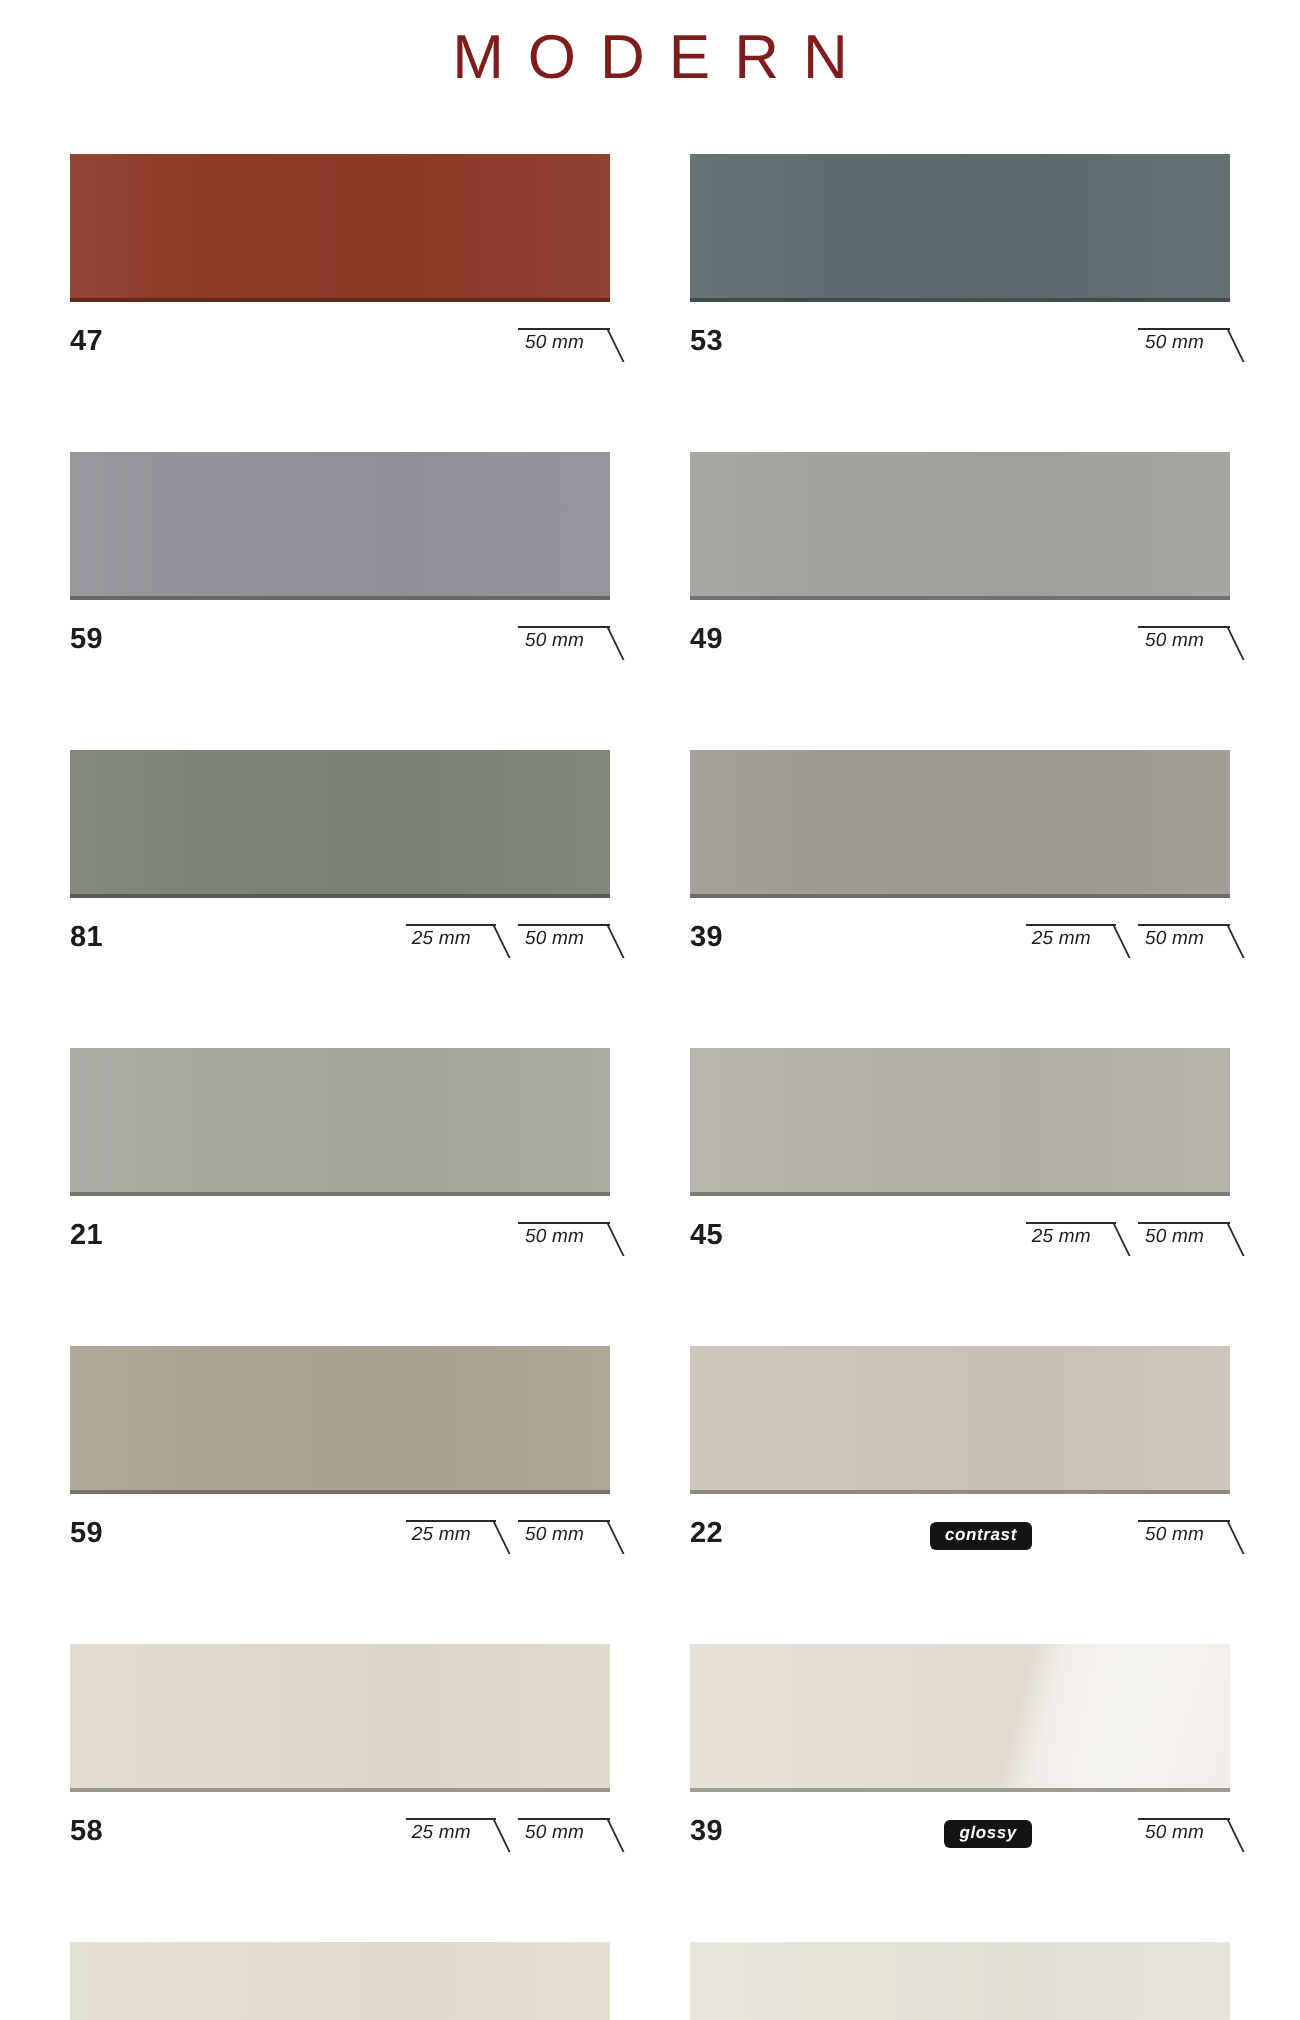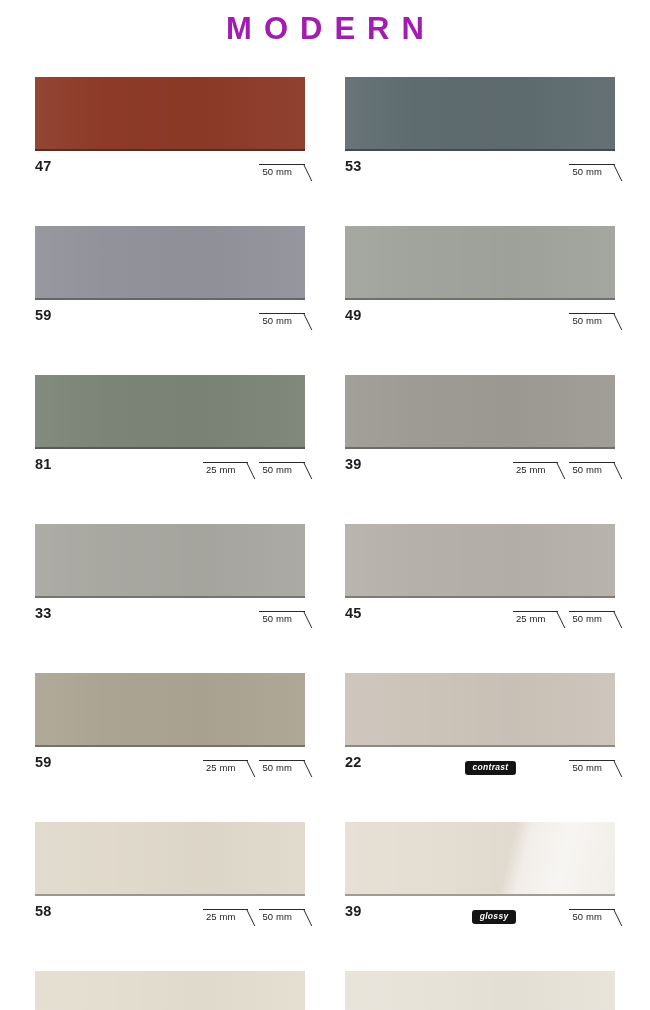--- a/index.html
+++ b/index.html
@@ -18,24 +18,24 @@
     background: #ffffff;
     overflow: hidden;
   }
 
   
   .page-title {
     margin: 0;
     padding-top: 11px;
     text-align: center;
     font-size: 31px;
-    font-weight: 700;
+    font-weight: 400;
     letter-spacing: 12px;
     text-indent: 12px;
-    color: #a21caf;
+    color: #7f1d1d;
     line-height: 1.18;
   }
 
   
   .swatch-grid {
     margin-top: 29px;
     padding: 0 35px 0 35px;
     display: grid;
     grid-template-columns: 270px 270px;
     justify-content: space-between;
@@ -80,20 +80,21 @@
         rgba(255,255,255,0.00) 0%,
         rgba(255,255,255,0.55) 14%,
         rgba(255,255,255,0.72) 46%,
         rgba(255,255,255,0.42) 100%);
     pointer-events: none;
   }
 
   
   .caption {
     display: flex;
+    align-items: center;
     height: 26px;
     margin-top: 8px;
   }
   .code {
     font-size: 14.5px;
     font-weight: 700;
     color: #1d1d1d;
     letter-spacing: 0.2px;
     line-height: 1;
   }
@@ -111,20 +112,21 @@
     padding: 0 13px 0 3px;
     display: flex;
     align-items: center;
     font-size: 9.5px;
     font-weight: 400;
     color: #1d1d1d;
     letter-spacing: 0.1px;
     white-space: nowrap;
     border-top: 1.3px solid #2a2a2a;
     line-height: 1;
+    font-style: italic;
   }
   .badge-mm::after {
     content: "";
     position: absolute;
     right: 1px;
     top: -1px;
     width: 11px;
     height: 17px;
     border-right: 1.3px solid #2a2a2a;
     transform: skewX(26deg);
@@ -212,21 +214,21 @@
           <span class="code">39</span>
           <div class="badges">
             <span class="badge-mm">25 mm</span>
             <span class="badge-mm">50 mm</span>
           </div>
         </div>
       </div>
       <div class="swatch-cell">
         <div class="tile" style="background: rgb(168, 167, 160);"></div>
         <div class="caption">
-          <span class="code">33</span>
+          <span class="code">21</span>
           <div class="badges">
             <span class="badge-mm">50 mm</span>
           </div>
         </div>
       </div>
       <div class="swatch-cell">
         <div class="tile" style="background: rgb(181, 177, 170);"></div>
         <div class="caption">
           <span class="code">45</span>
           <div class="badges">

